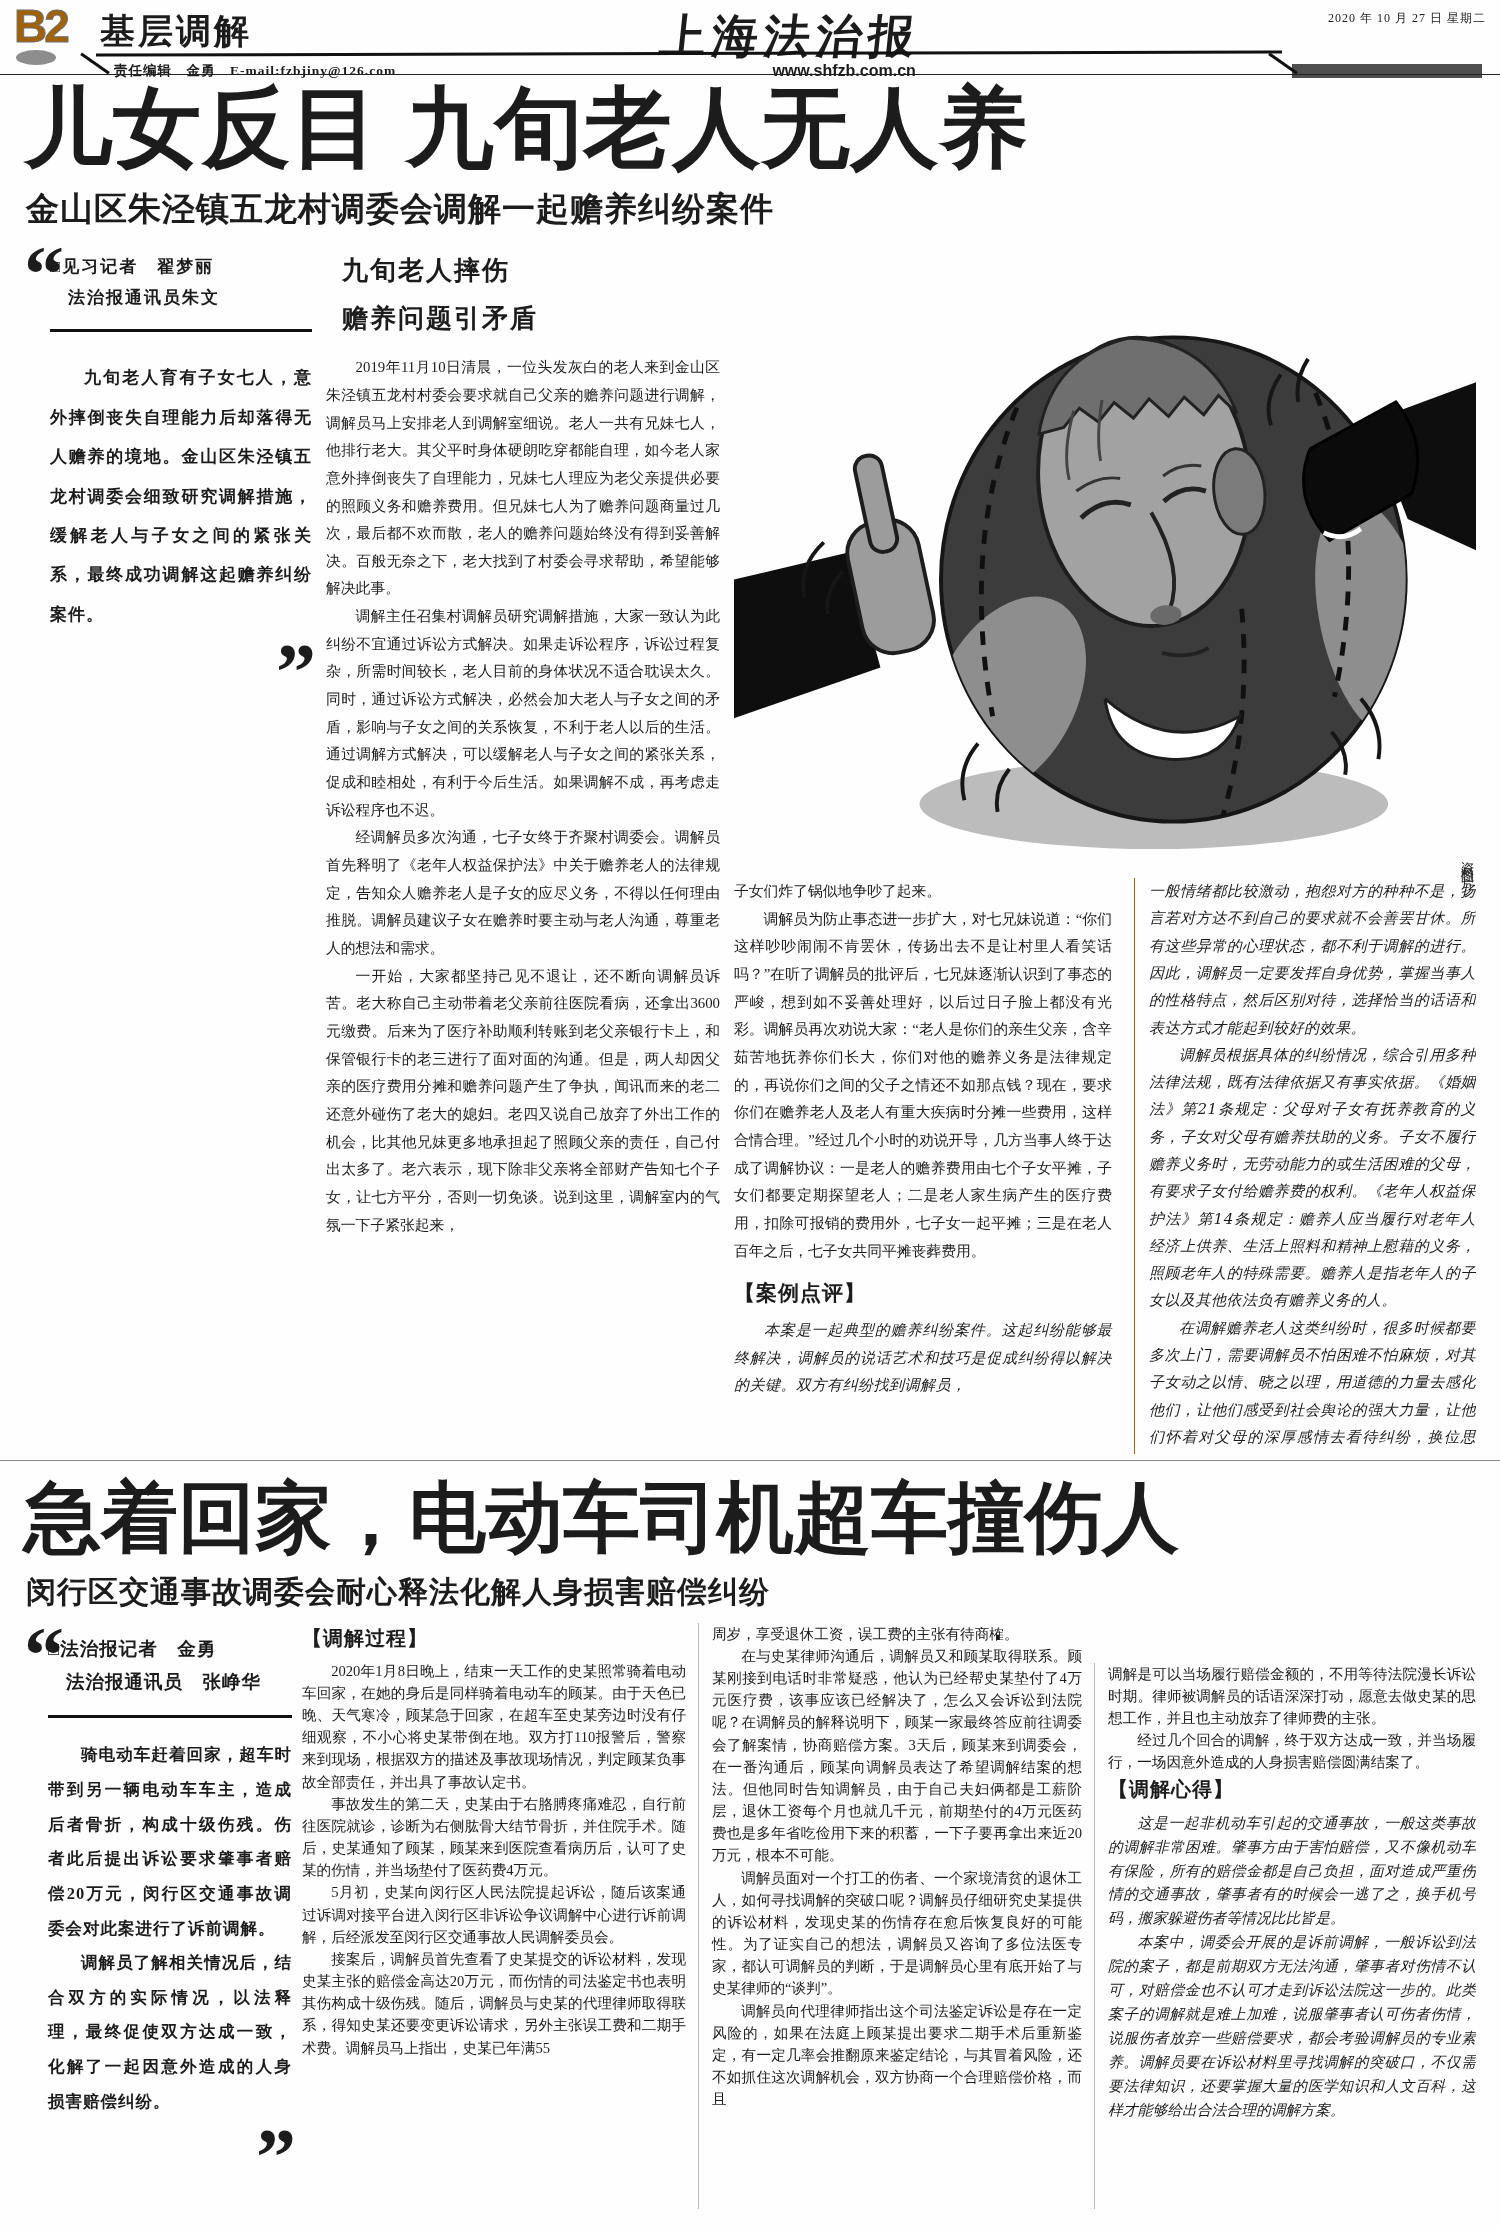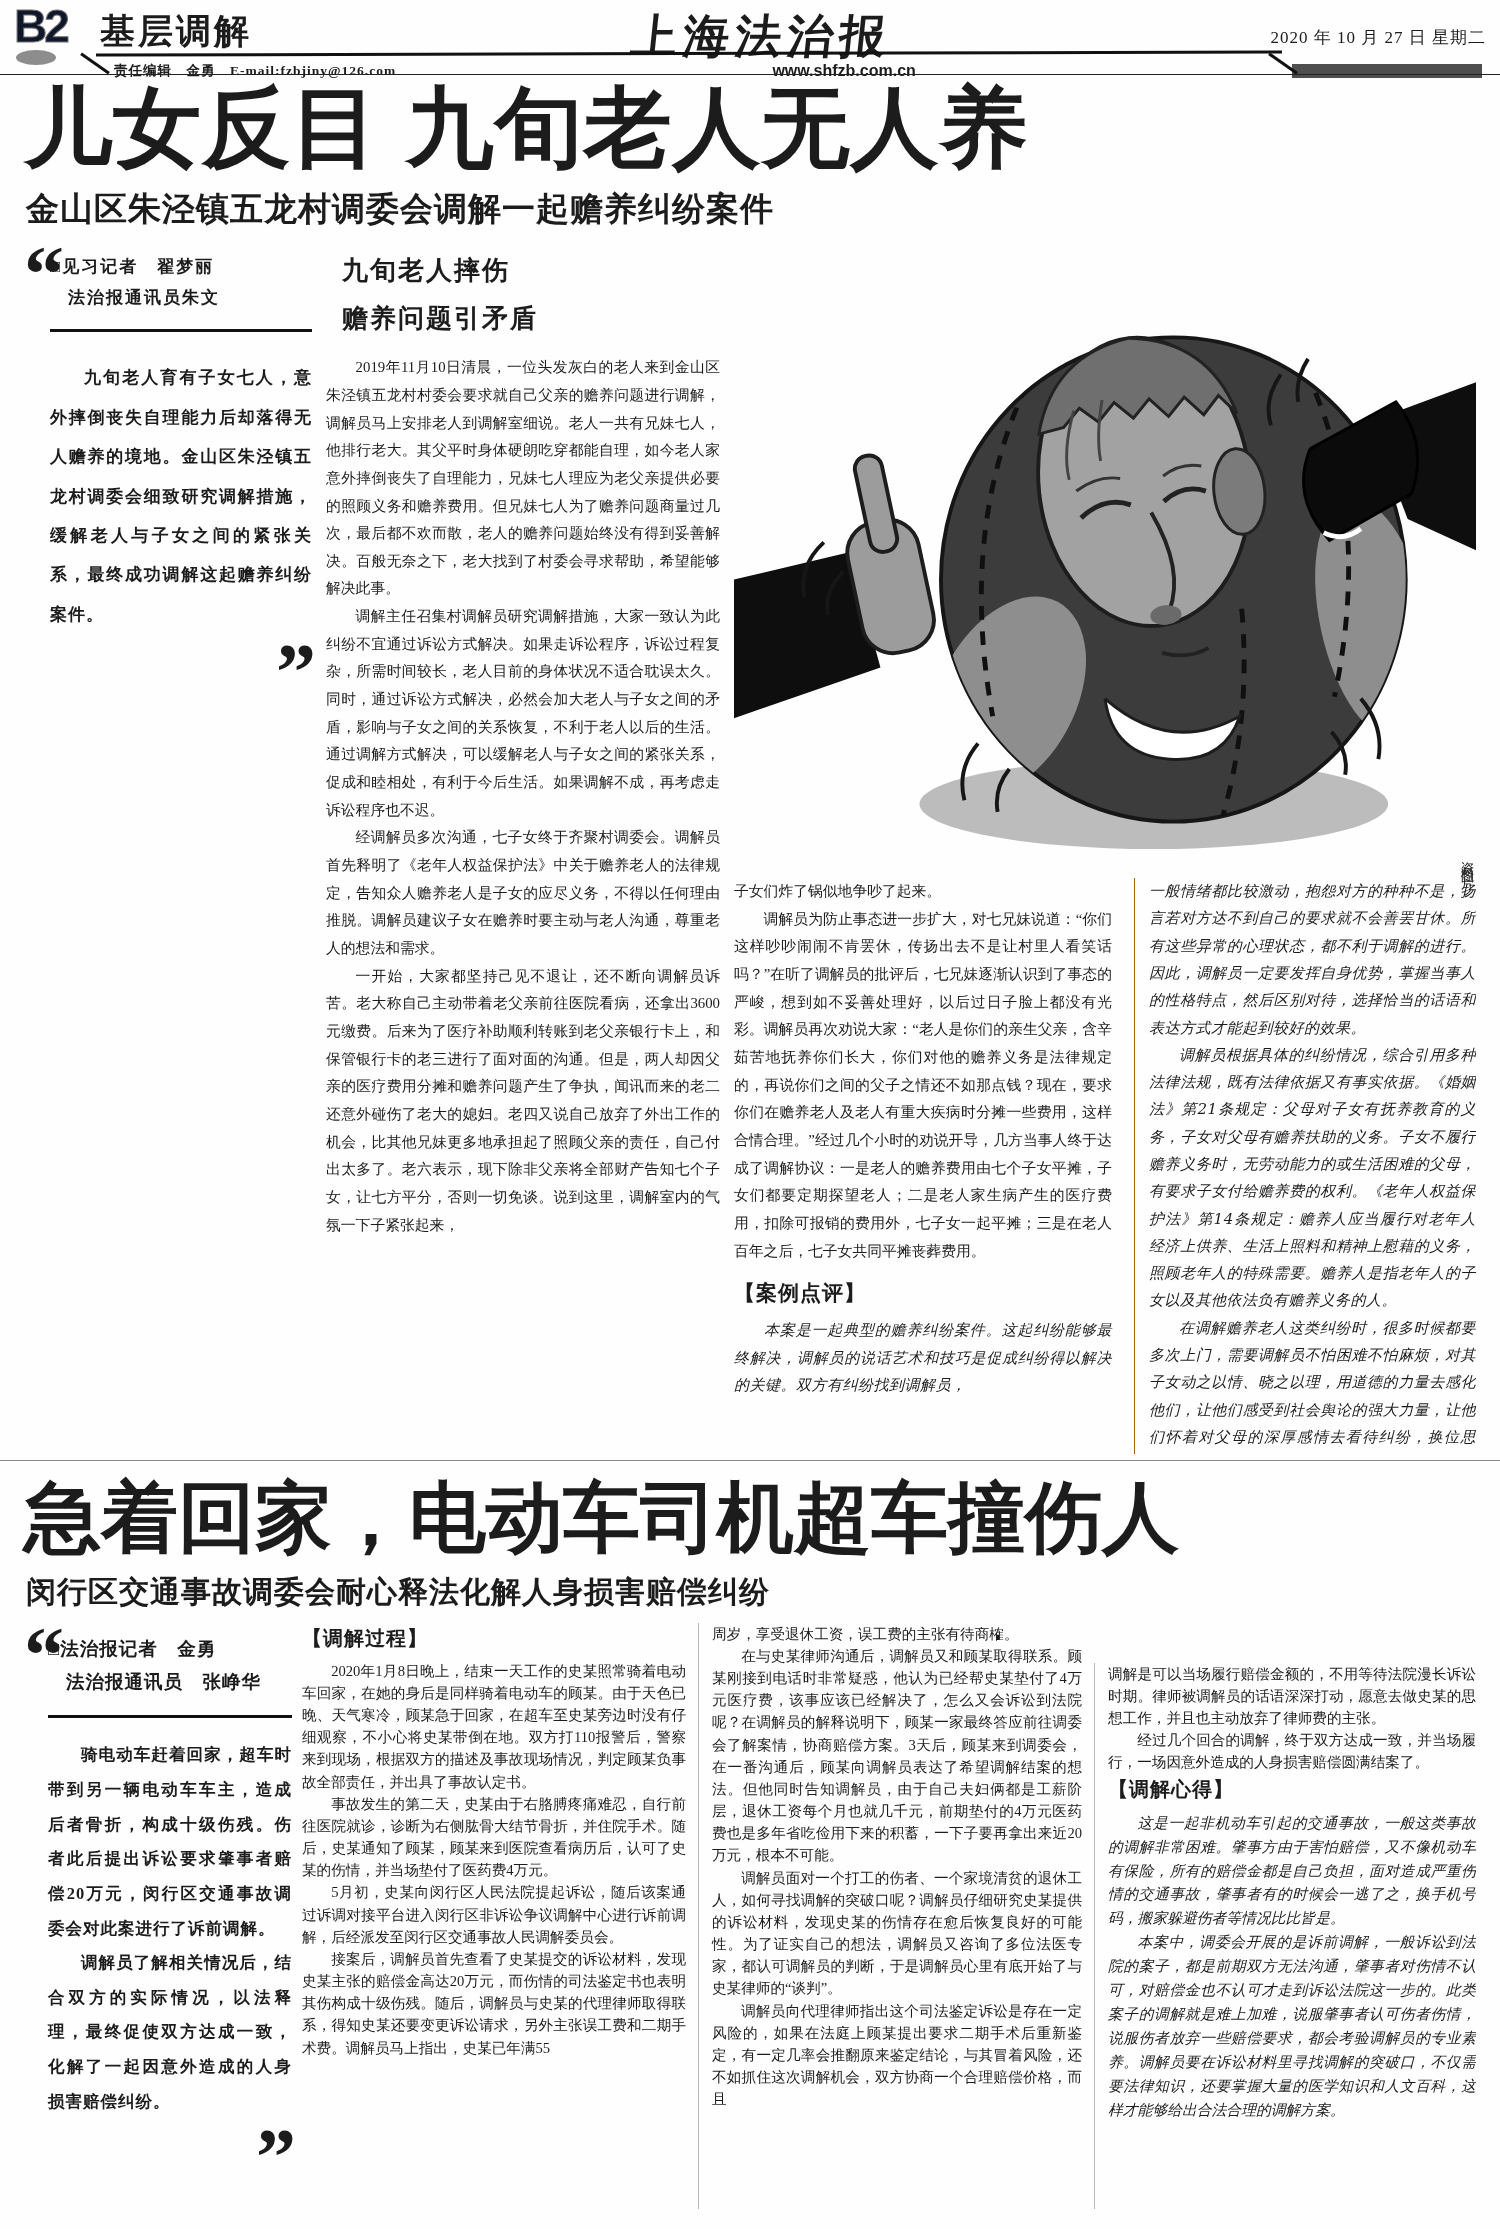--- a/index.html
+++ b/index.html
@@ -8,34 +8,34 @@
     position:relative; width:1500px; height:2229px; margin:0 auto;
     background:#fefefe; color:#1c1c1c; overflow:hidden;
     font-family:"Liberation Serif","DejaVu Serif",serif;
   }
   
   .hdr { position:relative; padding:6px 14px 0 14px; height:70px; }
   .hdr-row1 { display:flex; align-items:flex-start; }
   .edition-badge { position:relative; width:86px; }
   .edition-text {
     font-family:"Liberation Sans",sans-serif; font-weight:bold;
-    font-size:46px; color:#0f172a; line-height:0.9;
+    font-size:46px; color:#a16207; line-height:0.9;
     -webkit-text-stroke:1px #6f6f6f; letter-spacing:-3px;
   }
   .edition-dot { position:absolute; left:2px; top:44px; width:40px; height:15px; border-radius:50%; background:#8d8d8d; }
   .section-name {
     font-family:"Liberation Sans",sans-serif; font-weight:900;
     font-size:35px; letter-spacing:3px; margin-top:2px;
   }
   .masthead {
     flex:1; text-align:center; font-weight:900; font-size:46px;
     font-family:"DejaVu Serif","Liberation Serif",serif;
     letter-spacing:6px; transform:skewX(-6deg); margin-top:0px;
   }
-  .hdr-date { font-size:17px; margin-top:20px; white-space:nowrap; letter-spacing:1px; }
+  .hdr-date { font-size:12px; margin-top:4px; white-space:nowrap; letter-spacing:1px; }
   .hdr-row2 { display:flex; align-items:center; margin-top:-6px; }
   .editor-line { font-size:13.5px; font-weight:bold; margin-left:100px; letter-spacing:1px; }
   .website { flex:1; text-align:center; font-weight:bold; font-size:16px; font-family:"Liberation Sans",sans-serif; }
   .hdr-bar { width:190px; height:14px; background:#4e4e4e; margin-right:4px; }
   .hdr-rule-mid { position:absolute; left:96px; right:218px; top:52px; height:3px; background:#111; transform:skewY(-0.15deg); }
   .hdr-rule-bot { position:absolute; left:0px; right:0px; top:74px; height:1px; background:#222; }
   .hdr-diag { position:absolute; width:120px; height:3px; background:#111; }
   .diag-l { left:78px; top:62px; transform:rotate(35deg); width:34px; }
   .diag-r { right:200px; top:62px; transform:rotate(35deg); width:34px; }
 

